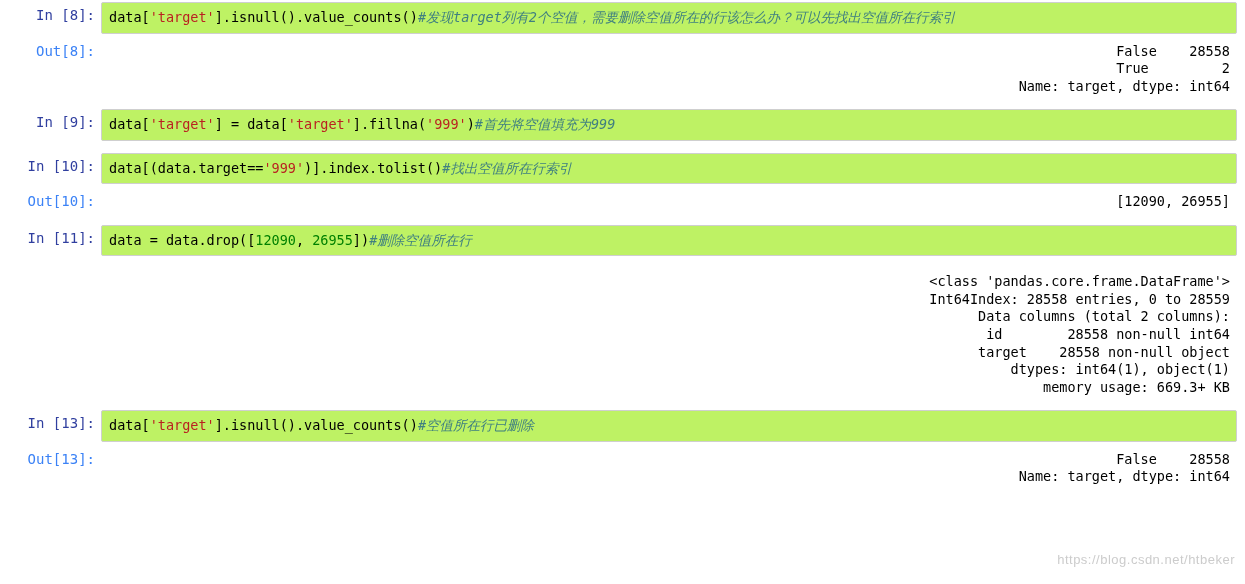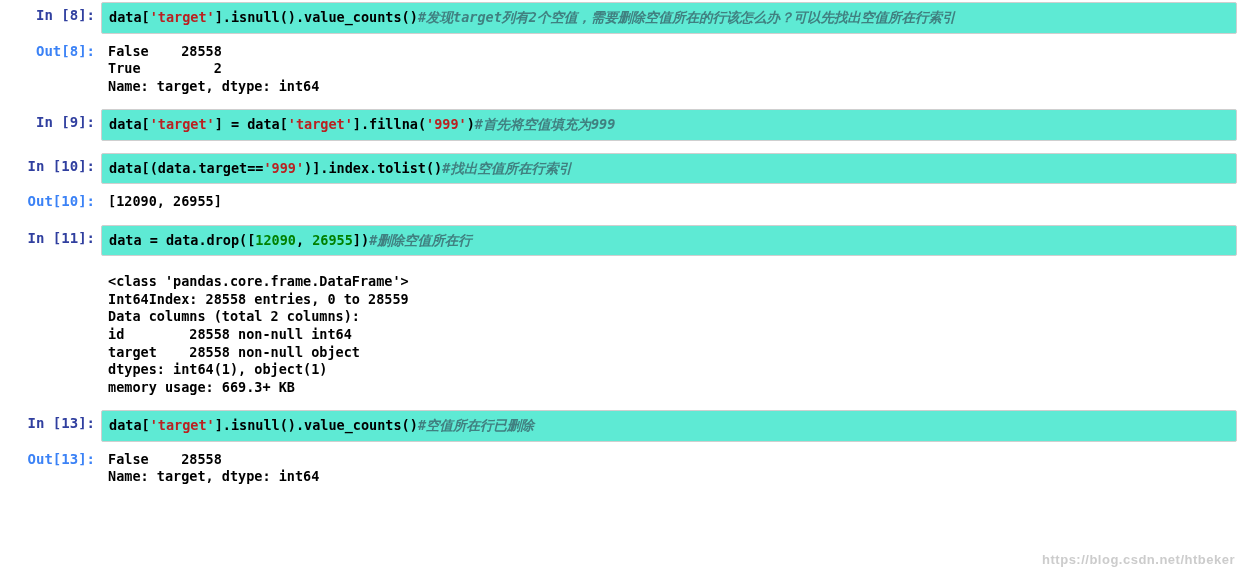--- a/index.html
+++ b/index.html
@@ -21,51 +21,52 @@
     text-align: right;
     padding: 5px 6px 0 0;
     font-family: monospace;
     font-size: 14px;
   }
   .prompt-in { color: #303F9F; }
   .prompt-out { color: #3b82f6; }
   .input-area {
     flex: 1;
     border: 1px solid #cfcfcf;
-    background: #5eead4;
+    background: #bef264;
     padding: 6px 7px;
     margin-right: 8px;
     border-radius: 2px;
   }
   .output-area {
     flex: 1;
     padding: 5px 7px 2px 7px;
     background: #fff;
     margin-right: 8px;
+    text-align: right;
   }
   .code, .output-text {
     font-family: "DejaVu Sans Mono", Menlo, Consolas, monospace;
     font-size: 13.5px;
     line-height: 1.3em;
     white-space: pre;
   }
   .tok-str { color: #BA2121; }
   .tok-comment { color: #408080; font-style: italic; }
   .tok-num { color: #008000; }
   .gap { height: 8px; }
   .watermark {
     position: absolute;
     right: 10px;
     bottom: 17px;
     font-size: 13px;
     color: #ccc;
     font-family: Arial, sans-serif;
     letter-spacing: 0.5px;
   }
-  .container { position: relative; width:1245px; height:584px; overflow:hidden;font-weight:bold;}
+  .container { position: relative; width:1245px; height:584px; overflow:hidden;}
 </style>
 </head>
 <body>
 <div class="container">
 
 <div class="cell">
   <div class="prompt prompt-in">In [8]:</div>
   <div class="input-area">
     <div class="code"><span>data[</span><span class="tok-str">'target'</span><span>].isnull().value_counts()</span><span class="tok-comment">#发现target列有2个空值，需要删除空值所在的行该怎么办？可以先找出空值所在行索引</span></div>
   </div>

